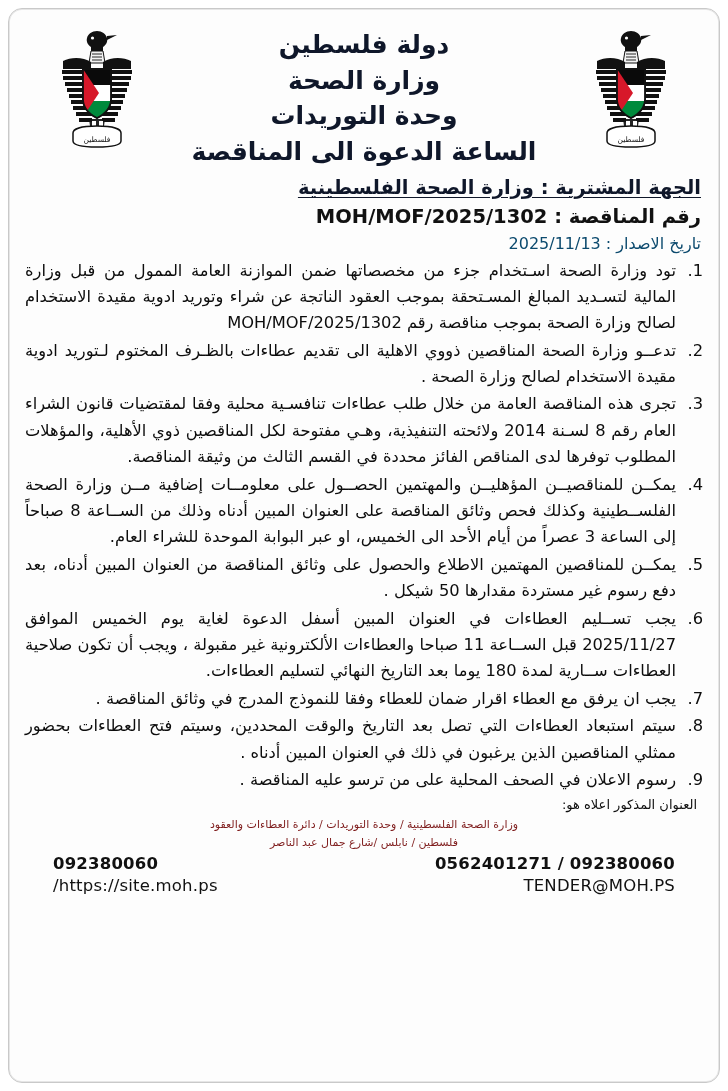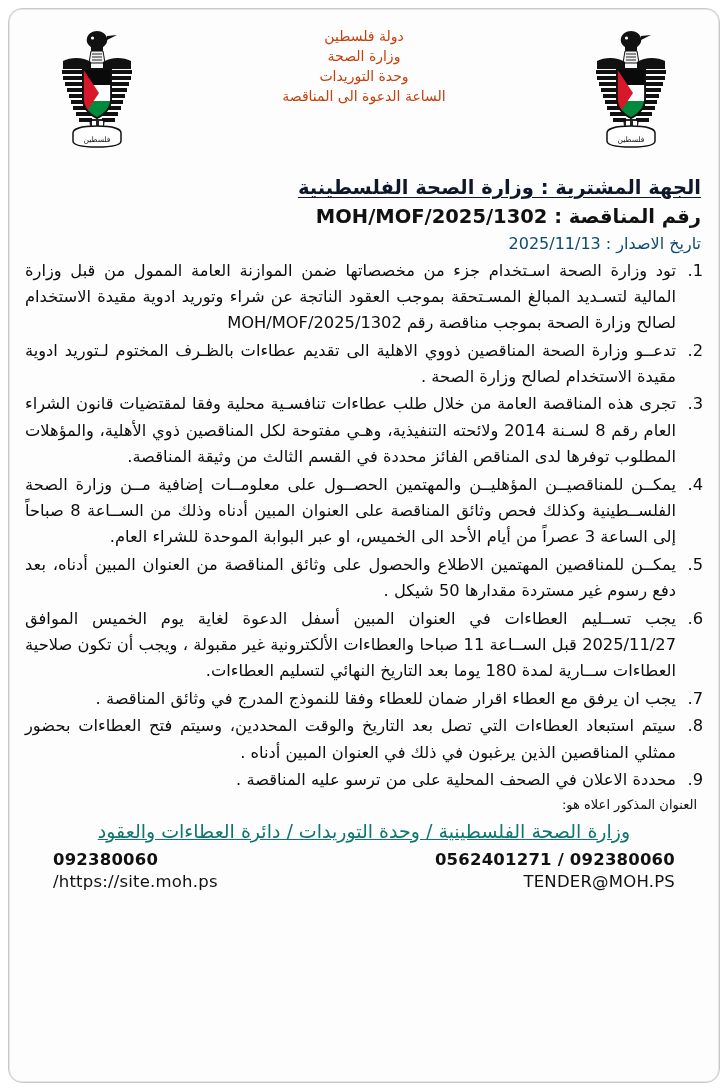--- a/index.html
+++ b/index.html
@@ -54,23 +54,23 @@
   .emblem.right { right: 28px; }
   .emblem svg { width: 100%; height: 100%; display: block; }
 
   .header-titles {
     position: absolute;
     left: 0; right: 0; top: 8px;
     text-align: center;
     direction: rtl;
   }
   .header-titles .line {
-    font-size: 14px;
-    font-weight: normal;
-    color: #c2410c;
+    font-size: 25px;
+    font-weight: bold;
+    color: #0f172a;
     line-height: 1.42;
     letter-spacing: -0.2px;
   }
 
   
   .meta {
     direction: rtl;
     text-align: right;
     padding: 2px 4px 0 4px;
   }
@@ -131,24 +131,23 @@
   }
   .addr .lead {
     font-size: 13px;
     color: #0d0d0d;
     line-height: 1.6;
     text-align: right;
     padding-right: 4px;
   }
   .addr .org,
   .addr .street {
-    font-size: 19px;
-    color: #0f766e;
+    font-size: 11px;
+    color: #7f1d1d;
     line-height: 1.6;
-    text-decoration: underline;
   }
 
   .contact-row {
     display: flex;
     direction: ltr;
     justify-content: space-between;
     align-items: baseline;
     padding: 0 26px;
     margin-top: 3px;
   }
@@ -330,27 +329,28 @@
       <div class="clause">
         <span class="num">7.</span>
         <span class="body">يجب ان يرفق مع العطاء اقرار ضمان للعطاء وفقا للنموذج المدرج في وثائق المناقصة .</span>
       </div>
       <div class="clause">
         <span class="num">8.</span>
         <span class="body">سيتم استبعاد العطاءات التي تصل بعد التاريخ والوقت المحددين، وسيتم فتح العطاءات بحضور ممثلي المناقصين الذين يرغبون في ذلك في العنوان المبين أدناه .</span>
       </div>
       <div class="clause">
         <span class="num">9.</span>
-        <span class="body">محددة الاعلان في الصحف المحلية على من ترسو عليه المناقصة .</span>
+        <span class="body">رسوم الاعلان في الصحف المحلية على من ترسو عليه المناقصة .</span>
       </div>
     </div>
 
     <div class="addr">
       <div class="lead">العنوان المذكور اعلاه هو:</div>
       <div class="org">وزارة الصحة الفلسطينية / وحدة التوريدات / دائرة العطاءات والعقود</div>
+      <div class="street">فلسطين / نابلس /شارع جمال عبد الناصر</div>
 
       <div class="contact-row line1">
         <span class="cell left-cell">092380060</span>
         <span class="cell right-cell">0562401271 / 092380060</span>
       </div>
       <div class="contact-row line2">
         <span class="cell left-cell">/https://site.moh.ps</span>
         <span class="cell right-cell">TENDER@MOH.PS</span>
       </div>
     </div>

